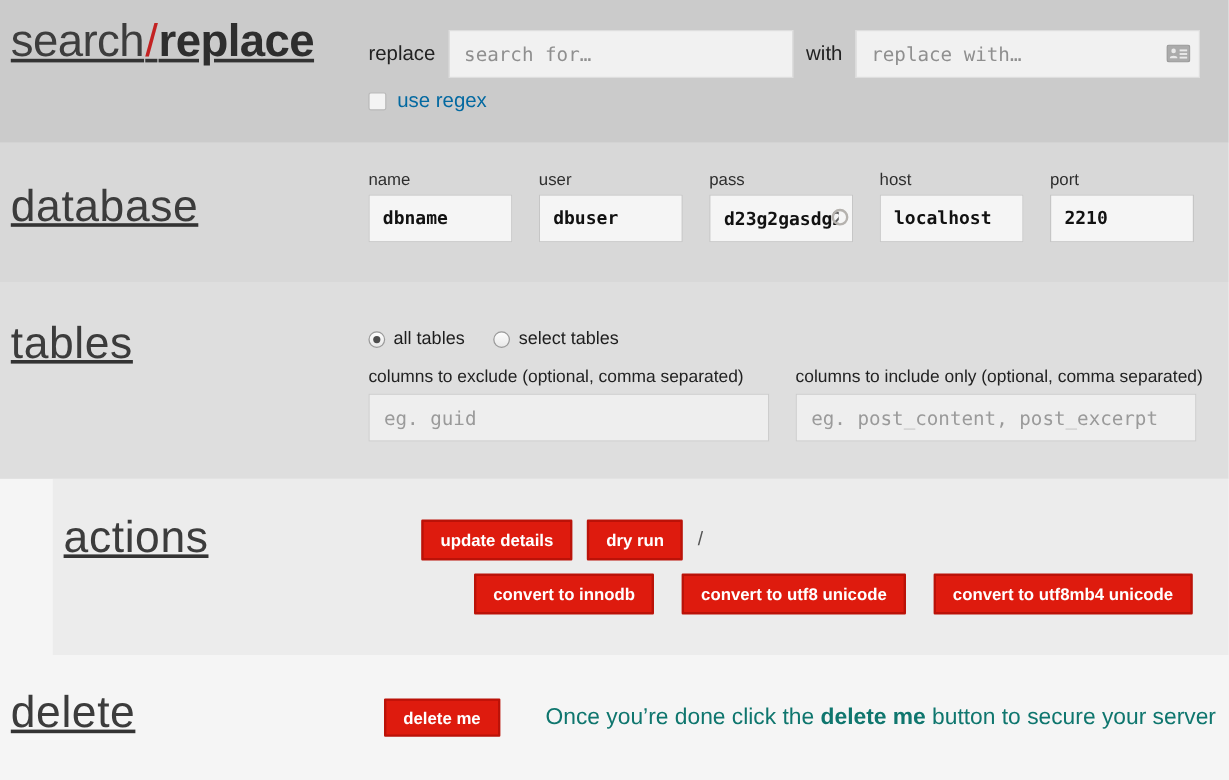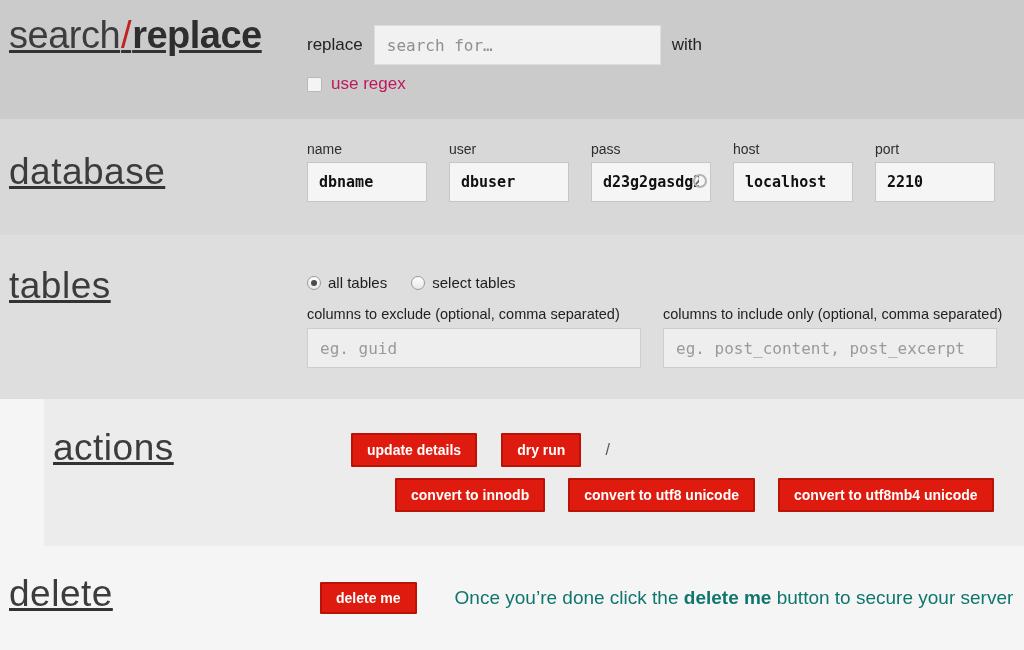--- a/index.html
+++ b/index.html
@@ -44,21 +44,21 @@
   .search-input,.with-input{width:287px;}
   .with-wrap{position:relative;width:287px;}
   .with-wrap .txt{width:100%;padding-right:34px;}
   .vcard-icon{position:absolute;right:8px;top:12px;width:20px;height:15px;display:block;}
 
   .regex-row{display:flex;align-items:center;margin-top:9px;}
   .checkbox{
     width:13px;height:13px;background:#f4f4f4;border:1px solid #b9b9b9;border-radius:2px;
     display:inline-block;margin-right:9px;flex-shrink:0;
   }
-  .regex-label{font-size:17px;color:#be185d;text-align:right;}
+  .regex-label{font-size:17px;color:#0369a1;text-align:right;}
 
   
   .db-fields{display:flex;gap:22px;margin-top:22px;}
   .field{display:flex;flex-direction:column;}
   .field-label{font-size:14px;color:#2e2e2e;margin-bottom:5px;}
   .db-input{
     box-sizing:border-box;width:120px;height:40px;border:1px solid #c6c6c6;background:#f5f5f5;
     font-family:"DejaVu Sans Mono","Liberation Mono",monospace;font-weight:700;font-size:15px;
     color:#111;padding:0 11px;outline:none;
   }
@@ -84,21 +84,21 @@
   .col-filter-label{font-size:14.5px;color:#222;margin-bottom:6px;white-space:nowrap;}
   .col-input{width:334px;background:#eeeeee;border:1px solid #cdcdcd;}
   .col-input::placeholder{color:#9a9a9a;}
 
   
   .btn{
     background:#de1b0e;border:2px solid #bb1208;color:#fff;
     font-family:"Liberation Sans",sans-serif;font-size:14px;font-weight:700;
     height:34px;padding:0 14px;cursor:pointer;border-radius:1px;
   }
-  .actions-row1{display:flex;align-items:center;gap:24px;margin-top:34px;}
+  .actions-row1{display:flex;align-items:center;gap:12px;margin-top:34px;}
   .actions-row2{display:flex;align-items:center;gap:23px;margin-top:11px;padding-left:44px;}
   .slash-sep{font-size:16px;color:#555;}
 
   
   .delete-row{display:flex;align-items:center;margin-top:36px;padding-left:13px;}
   .delete-btn{height:32px;}
   .delete-note{margin-left:38px;font-size:19px;color:#0f766e;}
   .delete-note b{font-weight:700;}
 </style>
 </head>
@@ -108,20 +108,31 @@
   <div class="band-left">
     <div class="logo">
       <span class="lt">search</span><span class="ls">/</span><span class="lb">replace</span>
     </div>
   </div>
   <div class="band-content">
     <div class="search-row">
       <span class="inline-label">replace</span>
       <input class="txt search-input" type="text" placeholder="search for…" style="">
       <span class="inline-label with-label">with</span>
+      <span class="with-wrap">
+        <input class="txt with-input" type="text" placeholder="replace with…" style="">
+        <svg class="vcard-icon" viewBox="0 0 20 15">
+          <rect x="0.5" y="0.5" width="19" height="14" rx="2" fill="#ababab" stroke="#9a9a9a"></rect>
+          <circle cx="6" cy="5.4" r="1.9" fill="#e9e9e9"></circle>
+          <path d="M2.8 11.5 C2.8 8.9 9.2 8.9 9.2 11.5 Z" fill="#e9e9e9"></path>
+          <rect x="11" y="4.2" width="6.3" height="1.6" fill="#e9e9e9"></rect>
+          <rect x="11" y="7.2" width="6.3" height="1.6" fill="#e9e9e9"></rect>
+          <rect x="11" y="10.2" width="6.3" height="1.6" fill="#e9e9e9"></rect>
+        </svg>
+      </span>
     </div>
     <div class="regex-row">
       <span class="checkbox"></span>
       <span class="regex-label">use regex</span>
     </div>
   </div>
 </div>
 
 <div class="band band-database">
   <div class="band-left">

